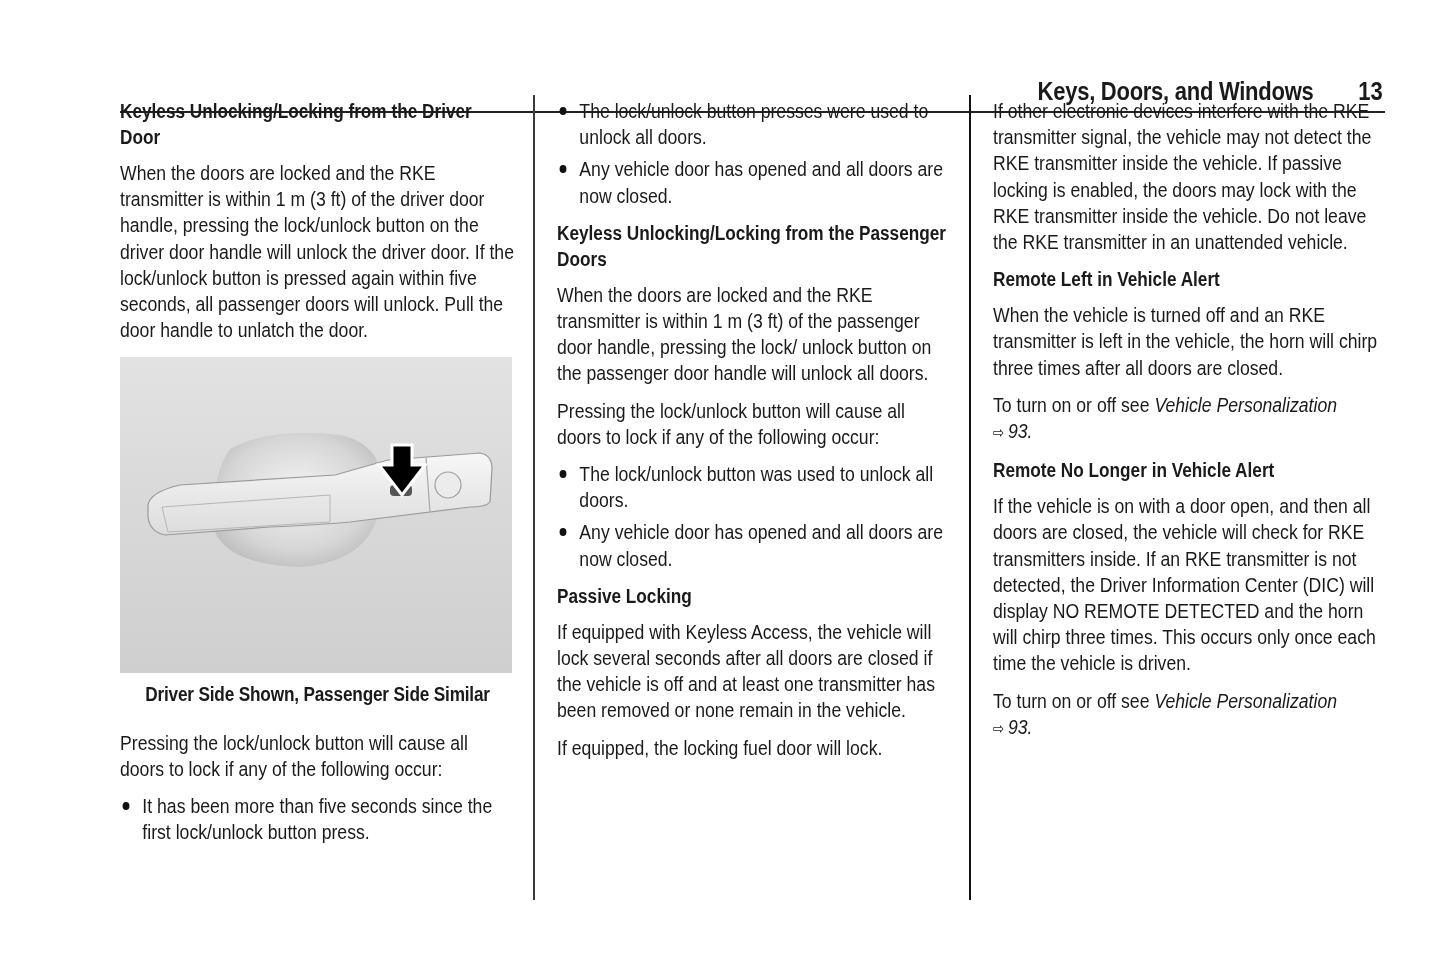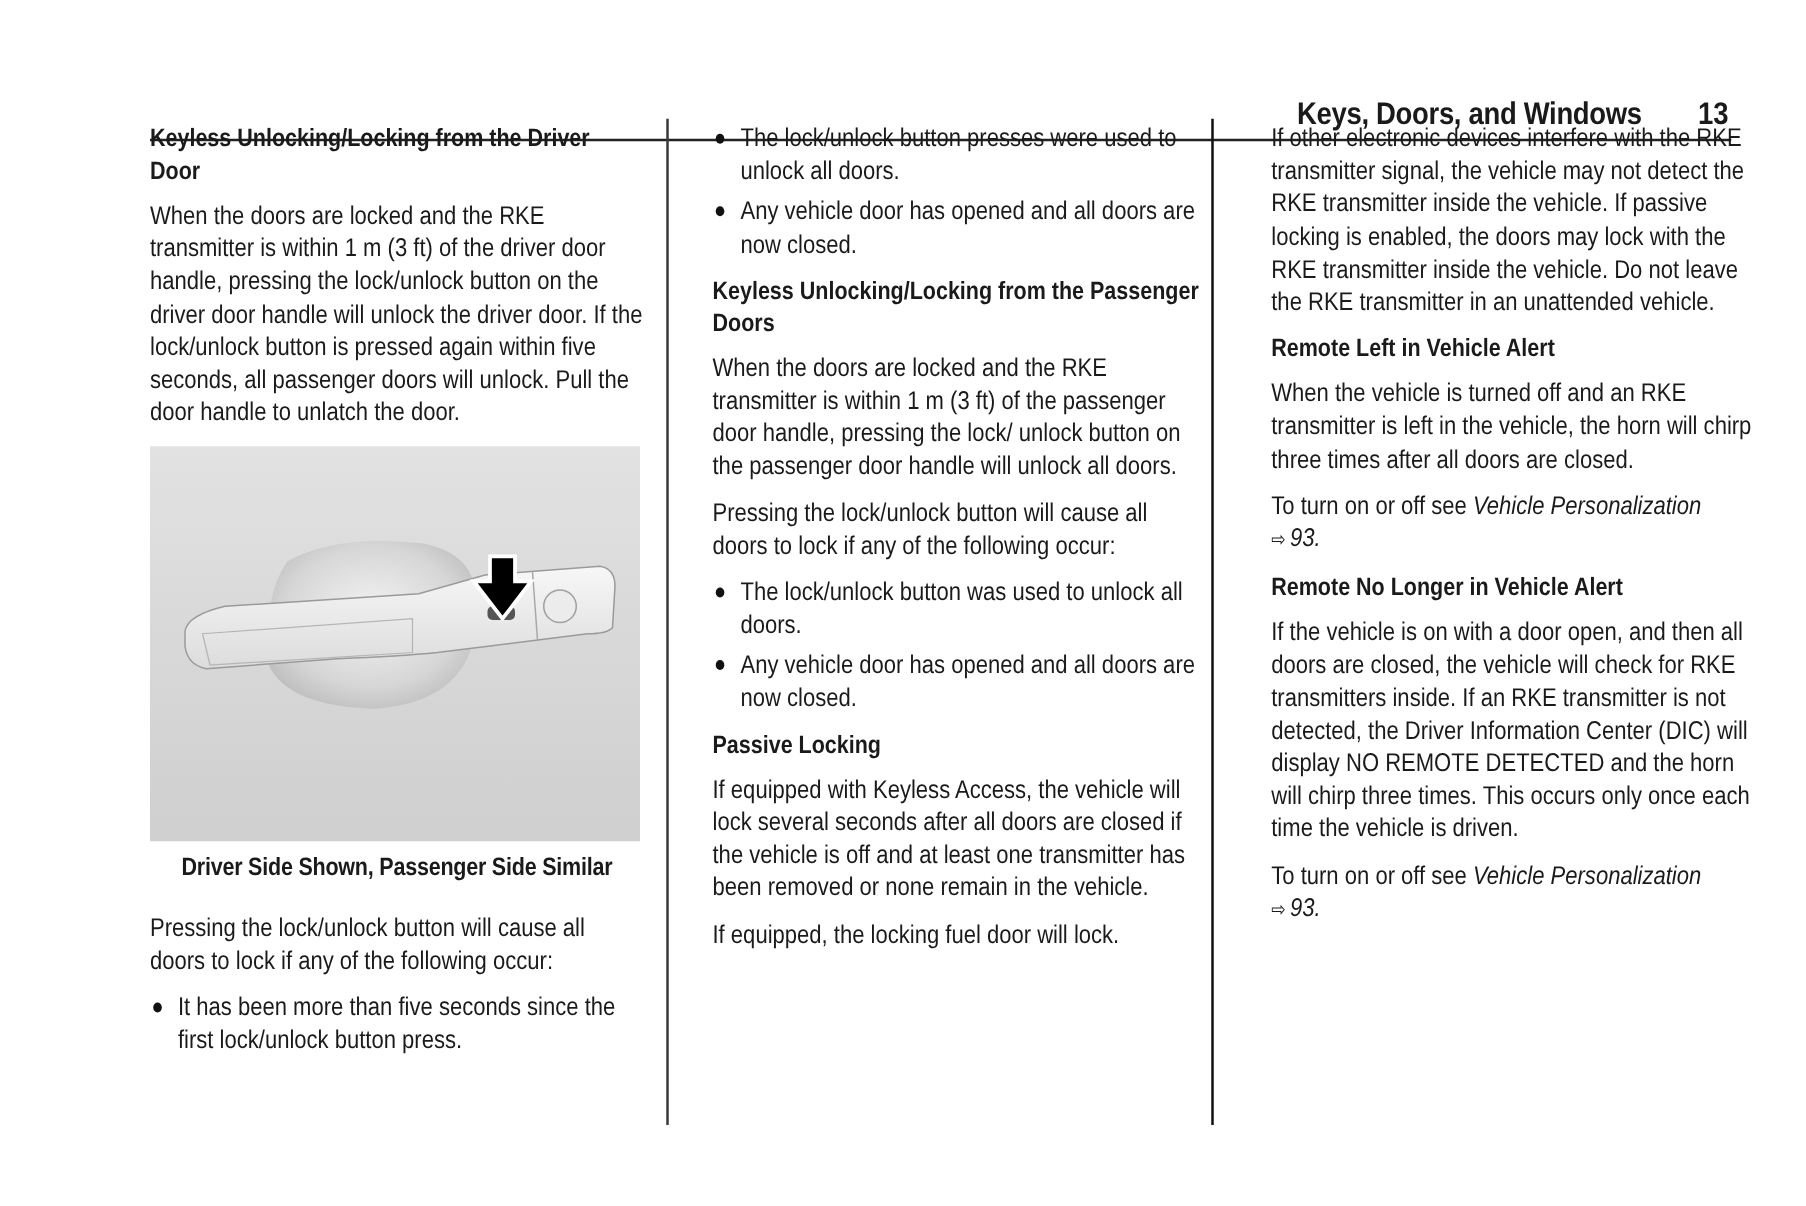--- a/index.html
+++ b/index.html
@@ -22,22 +22,22 @@
   .page-number {
     position: absolute; right: 2px; top: 2px;
     font-size: 25px; font-weight: bold;
     transform: scaleX(0.88); transform-origin: right center;
   }
   .col {
     position: absolute; top: 98px;
     font-size: 20.5px; line-height: 26.2px;
   }
   .col1 { left: 120px; width: 395px; }
-  .col2 { left: 557px; width: 395px; margin-left: 13px; }
-  .col3 { left: 1017px; width: 395px; }
+  .col2 { left: 557px; width: 395px; }
+  .col3 { left: 993px; width: 395px; }
   .divider {
     position: absolute; top: 95px; height: 805px; width: 2px; background: #3a3a3a;
   }
   .divider.d1 { left: 533px; }
   .divider.d2 { left: 969px; background: #111; }
   .narrow { transform: scaleX(0.86); transform-origin: left top; width: 116.3%; }
   h3 {
     margin: 0 0 10px 0; font-size: 20px; line-height: 26px; font-weight: bold;
   }
   p { margin: 0 0 11px 0; }

